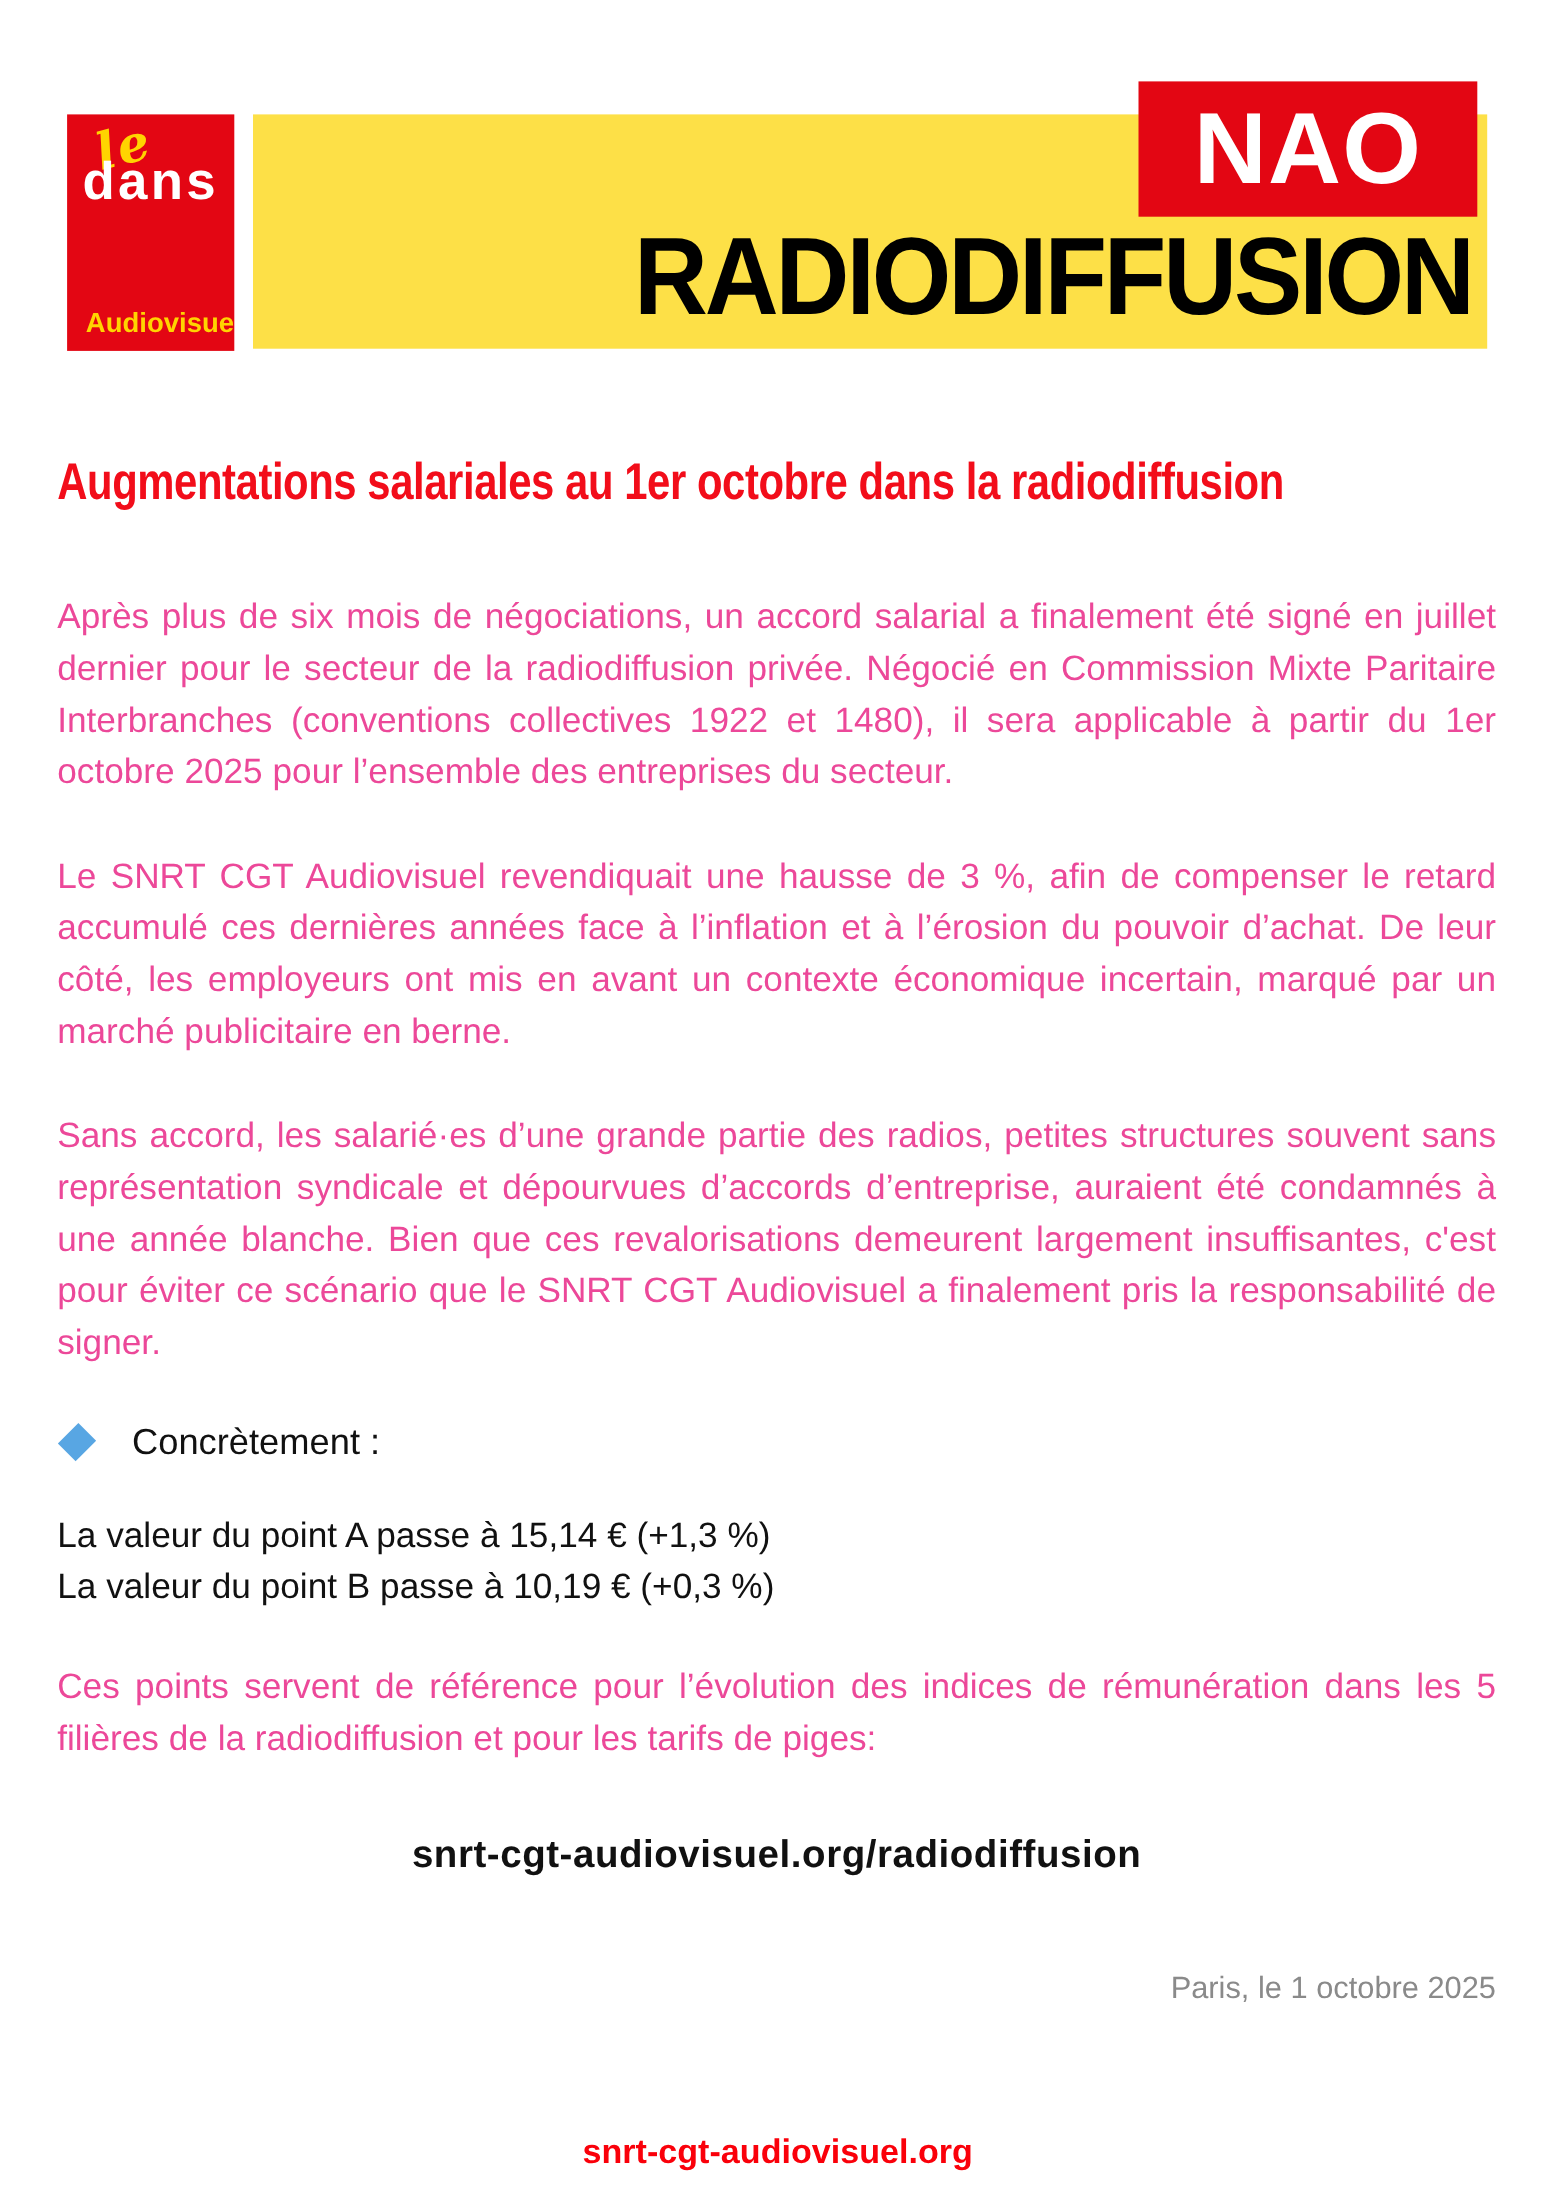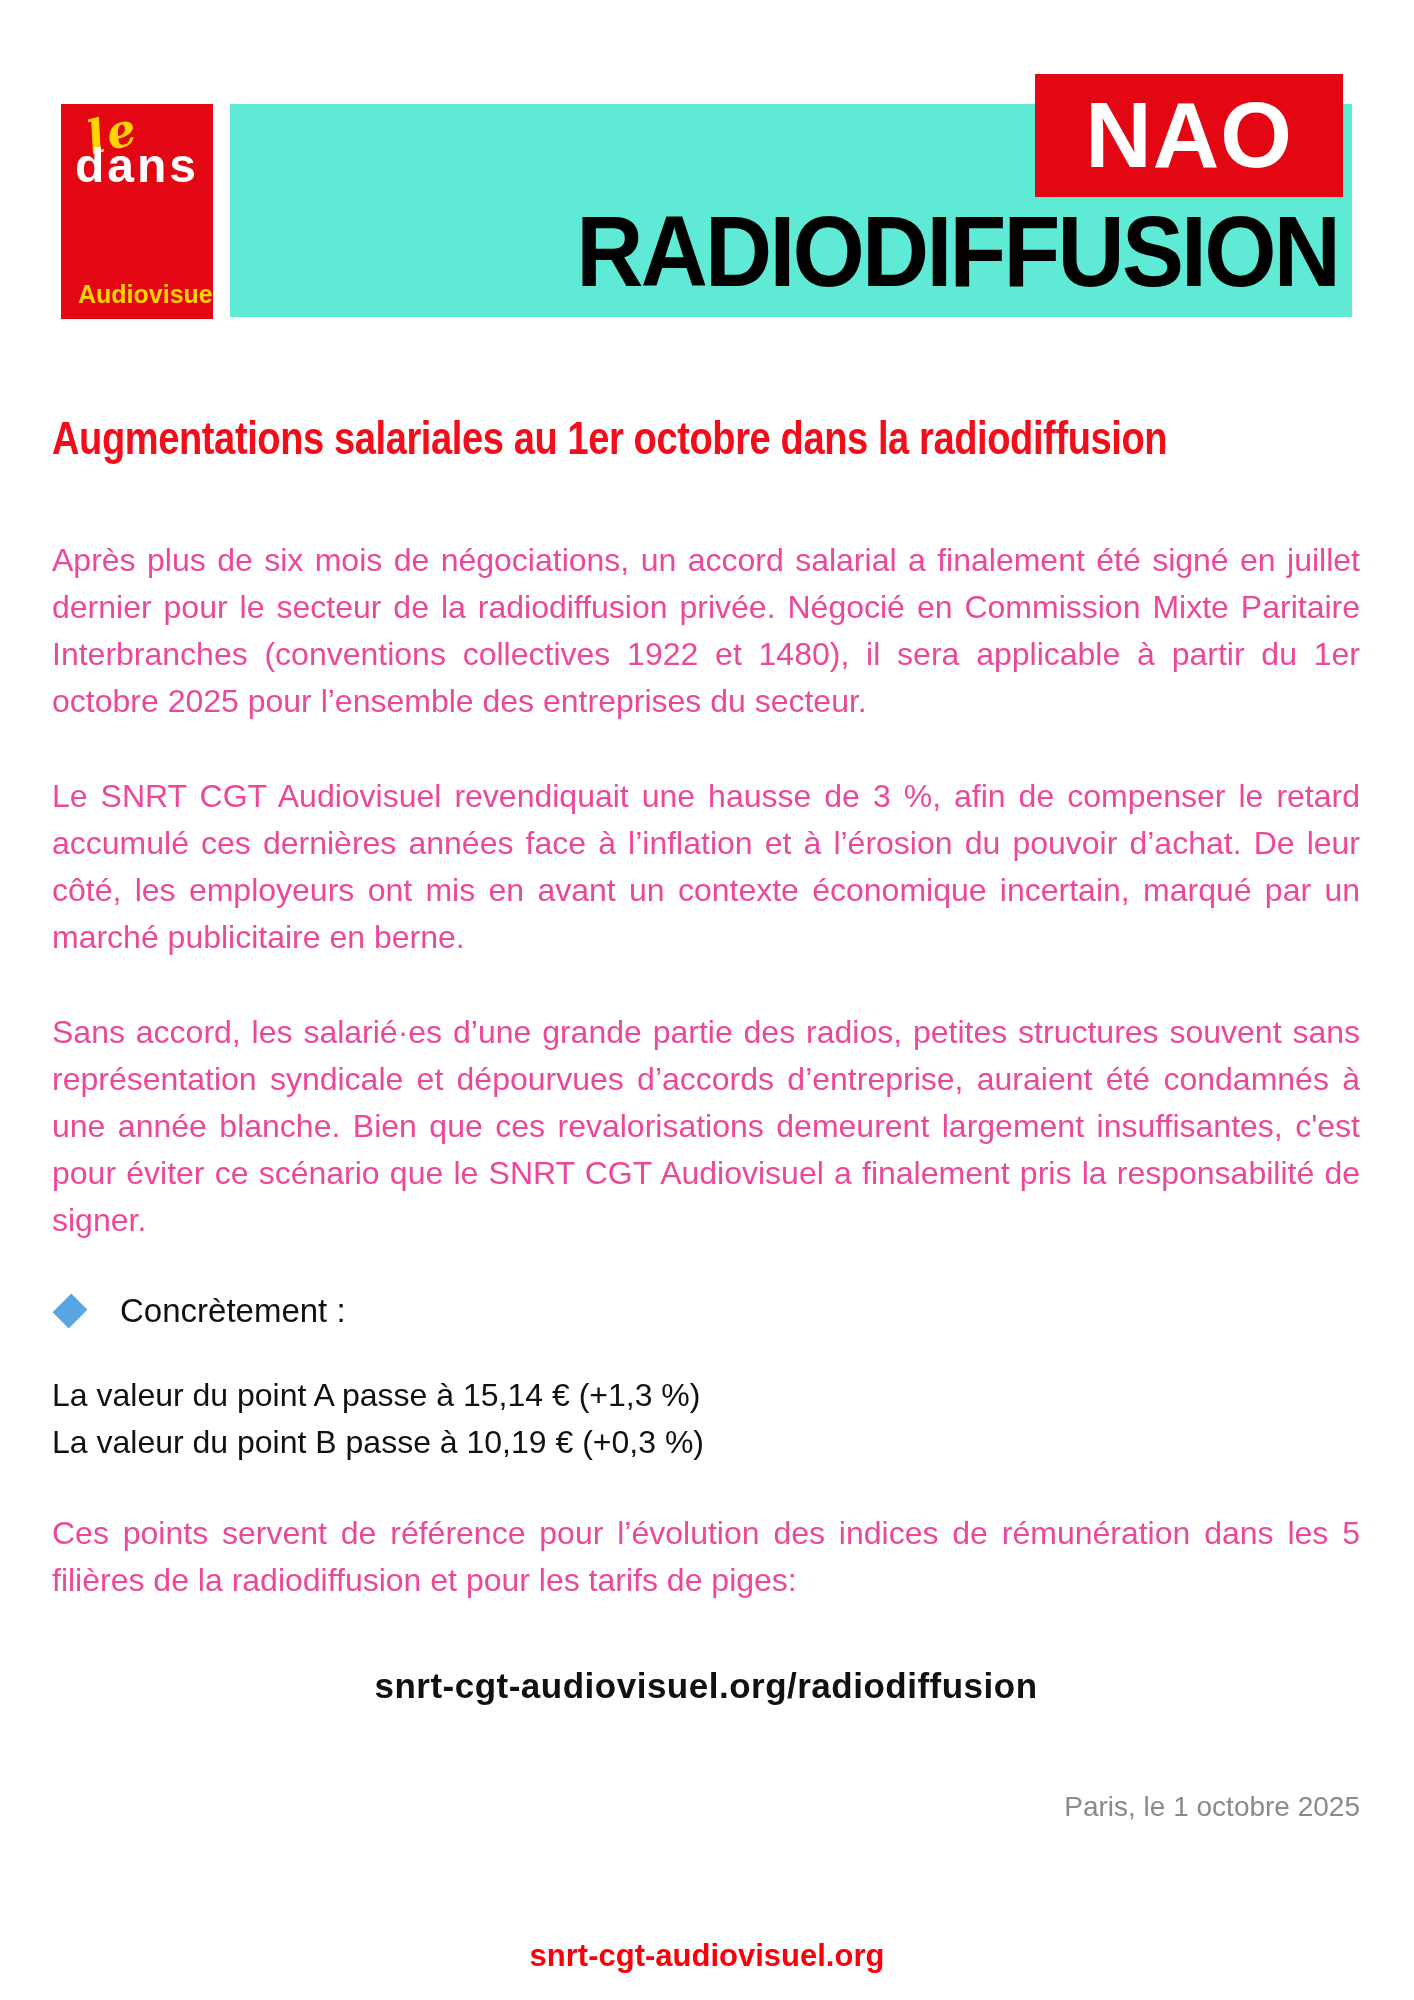--- a/index.html
+++ b/index.html
@@ -56,21 +56,21 @@
     text-align: center;
     font-weight: bold;
     font-size: 25px;
     color: #FFD400;
     padding-left: 17px;
   }
   .banner {
     position: absolute;
     left: 230px; top: 104px;
     width: 1122px; height: 213px;
-    background: #5eead4;
+    background: #fde047;
   }
   .nao-badge {
     position: absolute;
     right: 9px; top: -30px;
     width: 308px; height: 123px;
     background: #E30613;
     display: flex;
     align-items: center;
     justify-content: center;
   }

